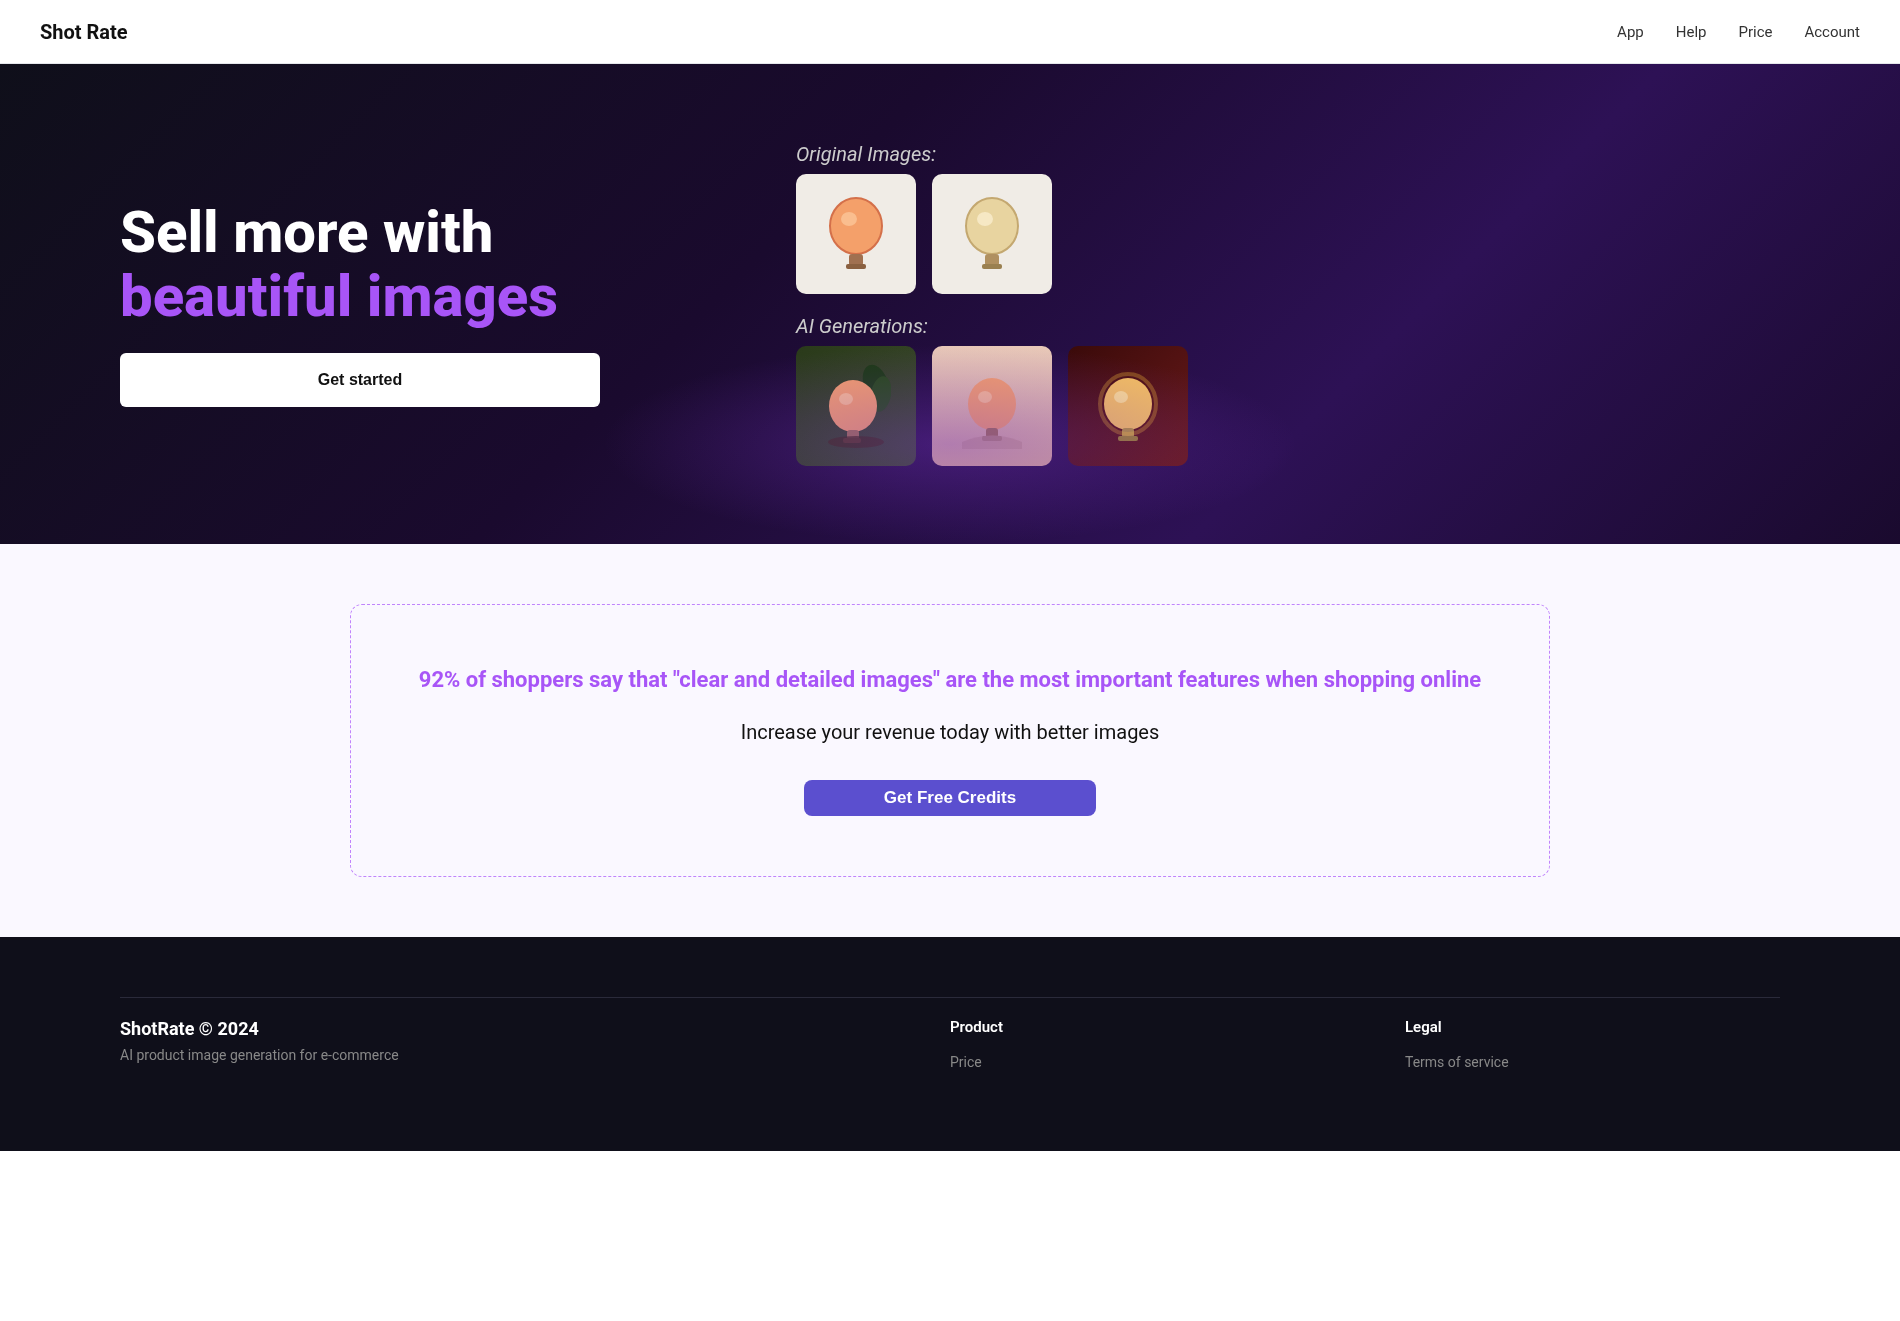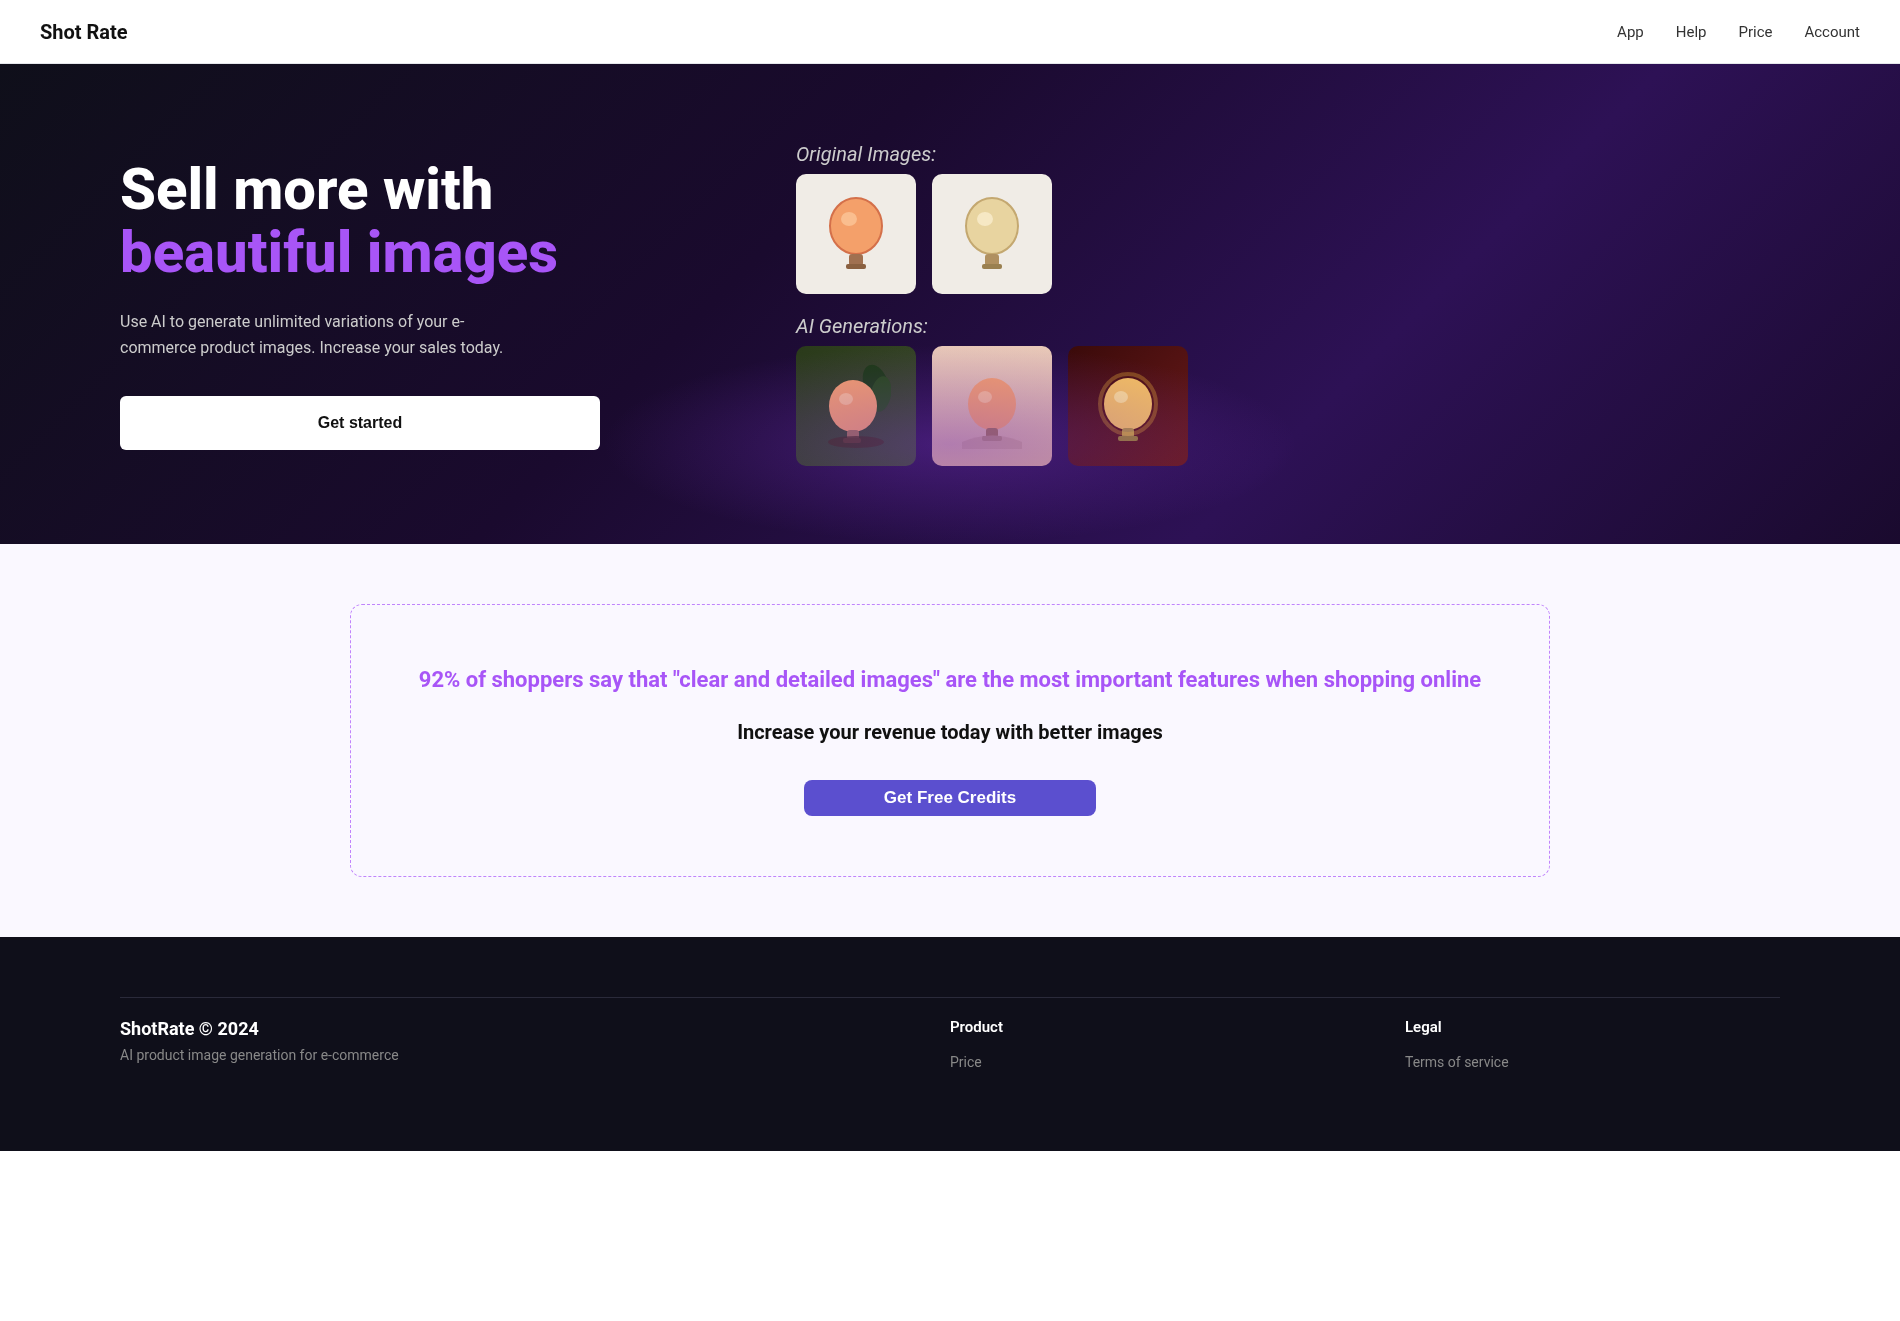--- a/index.html
+++ b/index.html
@@ -140,21 +140,21 @@
     }
     .stats-headline {
       font-size: 22px;
       font-weight: 700;
       color: #a855f7;
       margin-bottom: 24px;
       line-height: 1.4;
     }
     .stats-subheadline {
       font-size: 20px;
-      font-weight: 700;
+      font-weight: 400;
       color: #111;
       margin-bottom: 36px;
     }
     .stats-cta {
       display: inline-block;
       padding: 8px 80px;
       background: #5b4fcf;
       color: #fff;
       border: none;
       border-radius: 8px;
@@ -224,21 +224,20 @@
     <li><a href="#">Help</a></li>
     <li><a href="#">Price</a></li>
     <li><a href="#">Account</a></li>
   </ul>
 </nav>
 
 <section class="hero">
   <div class="hero-left">
     <div class="hero-title-white">Sell more with</div>
     <div class="hero-title-purple">beautiful images</div>
-    <p class="hero-subtitle">Use AI to generate unlimited variations of your e-commerce product images. Increase your sales today.</p>
     <button class="hero-cta">Get started</button>
   </div>
 
   <div class="hero-right">
 
     <div>
       <div class="image-section-label">Original Images:</div>
       <div class="image-row">
 
         <div class="product-img-box light-bg">

